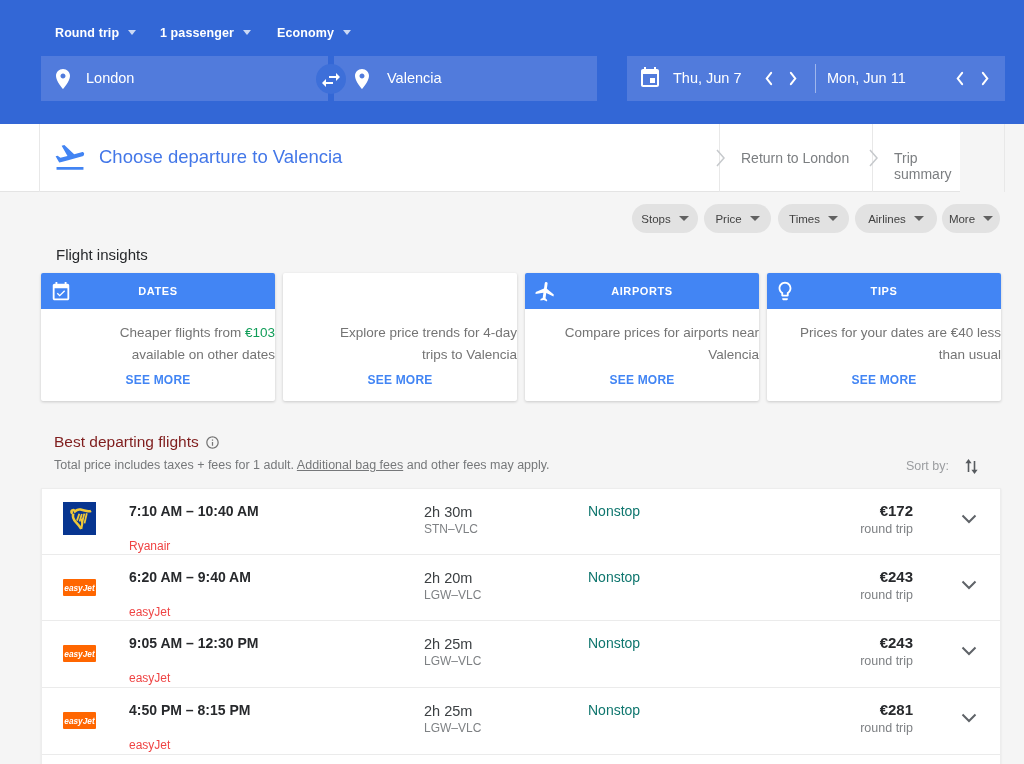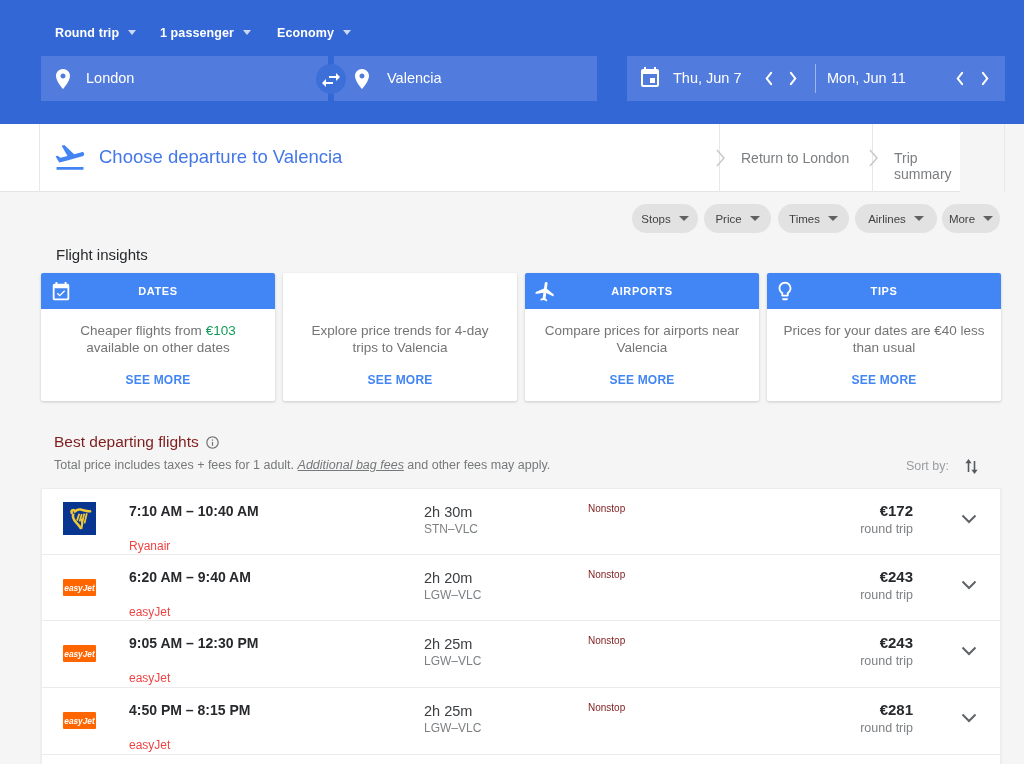--- a/index.html
+++ b/index.html
@@ -28,37 +28,37 @@
 .pill { position:absolute; top:204px; height:29px; border-radius:15px; background:#e2e2e2; color:#424242; font-size:11.5px; display:flex; align-items:center; justify-content:center; white-space:nowrap; }
 .pill .tri { display:inline-block; width:0; height:0; border-left:5px solid transparent; border-right:5px solid transparent; border-top:5.5px solid #616161; margin-left:8px; }
 
 #finsights { position:absolute; left:56px; top:246px; font-size:15px; color:#27292c; }
 
 
 .card { position:absolute; top:273px; width:234px; height:128px; background:#fff; border-radius:2px; box-shadow:0 1px 3px rgba(0,0,0,.18); }
 .chead { position:absolute; left:0; top:0; width:100%; height:36px; background:#4285f4; border-radius:2px 2px 0 0; }
 .chead .ttl { position:absolute; left:0; top:12px; width:100%; text-align:center; color:#fff; font-size:11px; font-weight:bold; letter-spacing:.6px; }
 .chead svg { position:absolute; left:11px; top:8px; }
-.cbody { position:absolute; left:0; top:36px; width:100%; text-align:center; color:#747474; font-size:13.5px; line-height:17px; padding-top:13px; }
+.cbody { position:absolute; left:0; top:36px; width:100%; text-align:right; color:#747474; font-size:13.5px; line-height:22px; padding-top:13px; }
 .cmore { position:absolute; left:0; top:100px; width:100%; text-align:center; color:#4285f4; font-size:12px; font-weight:bold; letter-spacing:.2px; }
 .green { color:#109d58; }
 
 
 #btitle { position:absolute; left:54px; top:433px; font-size:15.5px; color:#7f1d1d; }
 #bsub { position:absolute; left:54px; top:458px; font-size:12.5px; color:#76787a; }
-#bsub u { text-decoration:underline;font-style:italic; }
+#bsub u { text-decoration:underline; }
 #sortby { position:absolute; right:75px; top:459px; font-size:12.5px; color:#9b9da0;text-align:center; }
 
 #panel { position:absolute; left:41px; top:488px; width:960px; height:276px; background:#fff; border:1px solid #ededed; border-bottom:none; box-shadow:0 1px 2px rgba(0,0,0,.08);text-decoration:underline; }
 .frow { position:absolute; left:0; width:958px; height:66px; border-bottom:1px solid #ebebeb; }
 .ftime { position:absolute; left:87px; top:14px; font-size:14px; font-weight:bold; color:#27292c; }
 .fair  { position:absolute; left:87px; top:50px; font-size:12px; color:#ef4444; }
 .fdur  { position:absolute; left:382px; top:15px; font-size:14.5px; color:#3c4043; }
 .frt   { position:absolute; left:382px; top:33px; font-size:12px; color:#7e8184; }
-.fstop { position:absolute; left:546px; top:14px; font-size:10px; color:#7f1d1d; }
+.fstop { position:absolute; left:546px; top:14px; font-size:14px; color:#0f766e; }
 .fprice{ position:absolute; right:87px; top:13px; font-size:15px; font-weight:bold; color:#27292c; }
 .fround{ position:absolute; right:87px; top:33px; font-size:12.5px; color:#7e8184; }
 .fchev { position:absolute; right:23px; top:25px; }
 .logo  { position:absolute; left:21px; }
 </style>
 </head>
 <body>
 
 <div id="topbar">
   <div class="opt" style="left:55px;">Round trip<span class="tri"></span></div>

